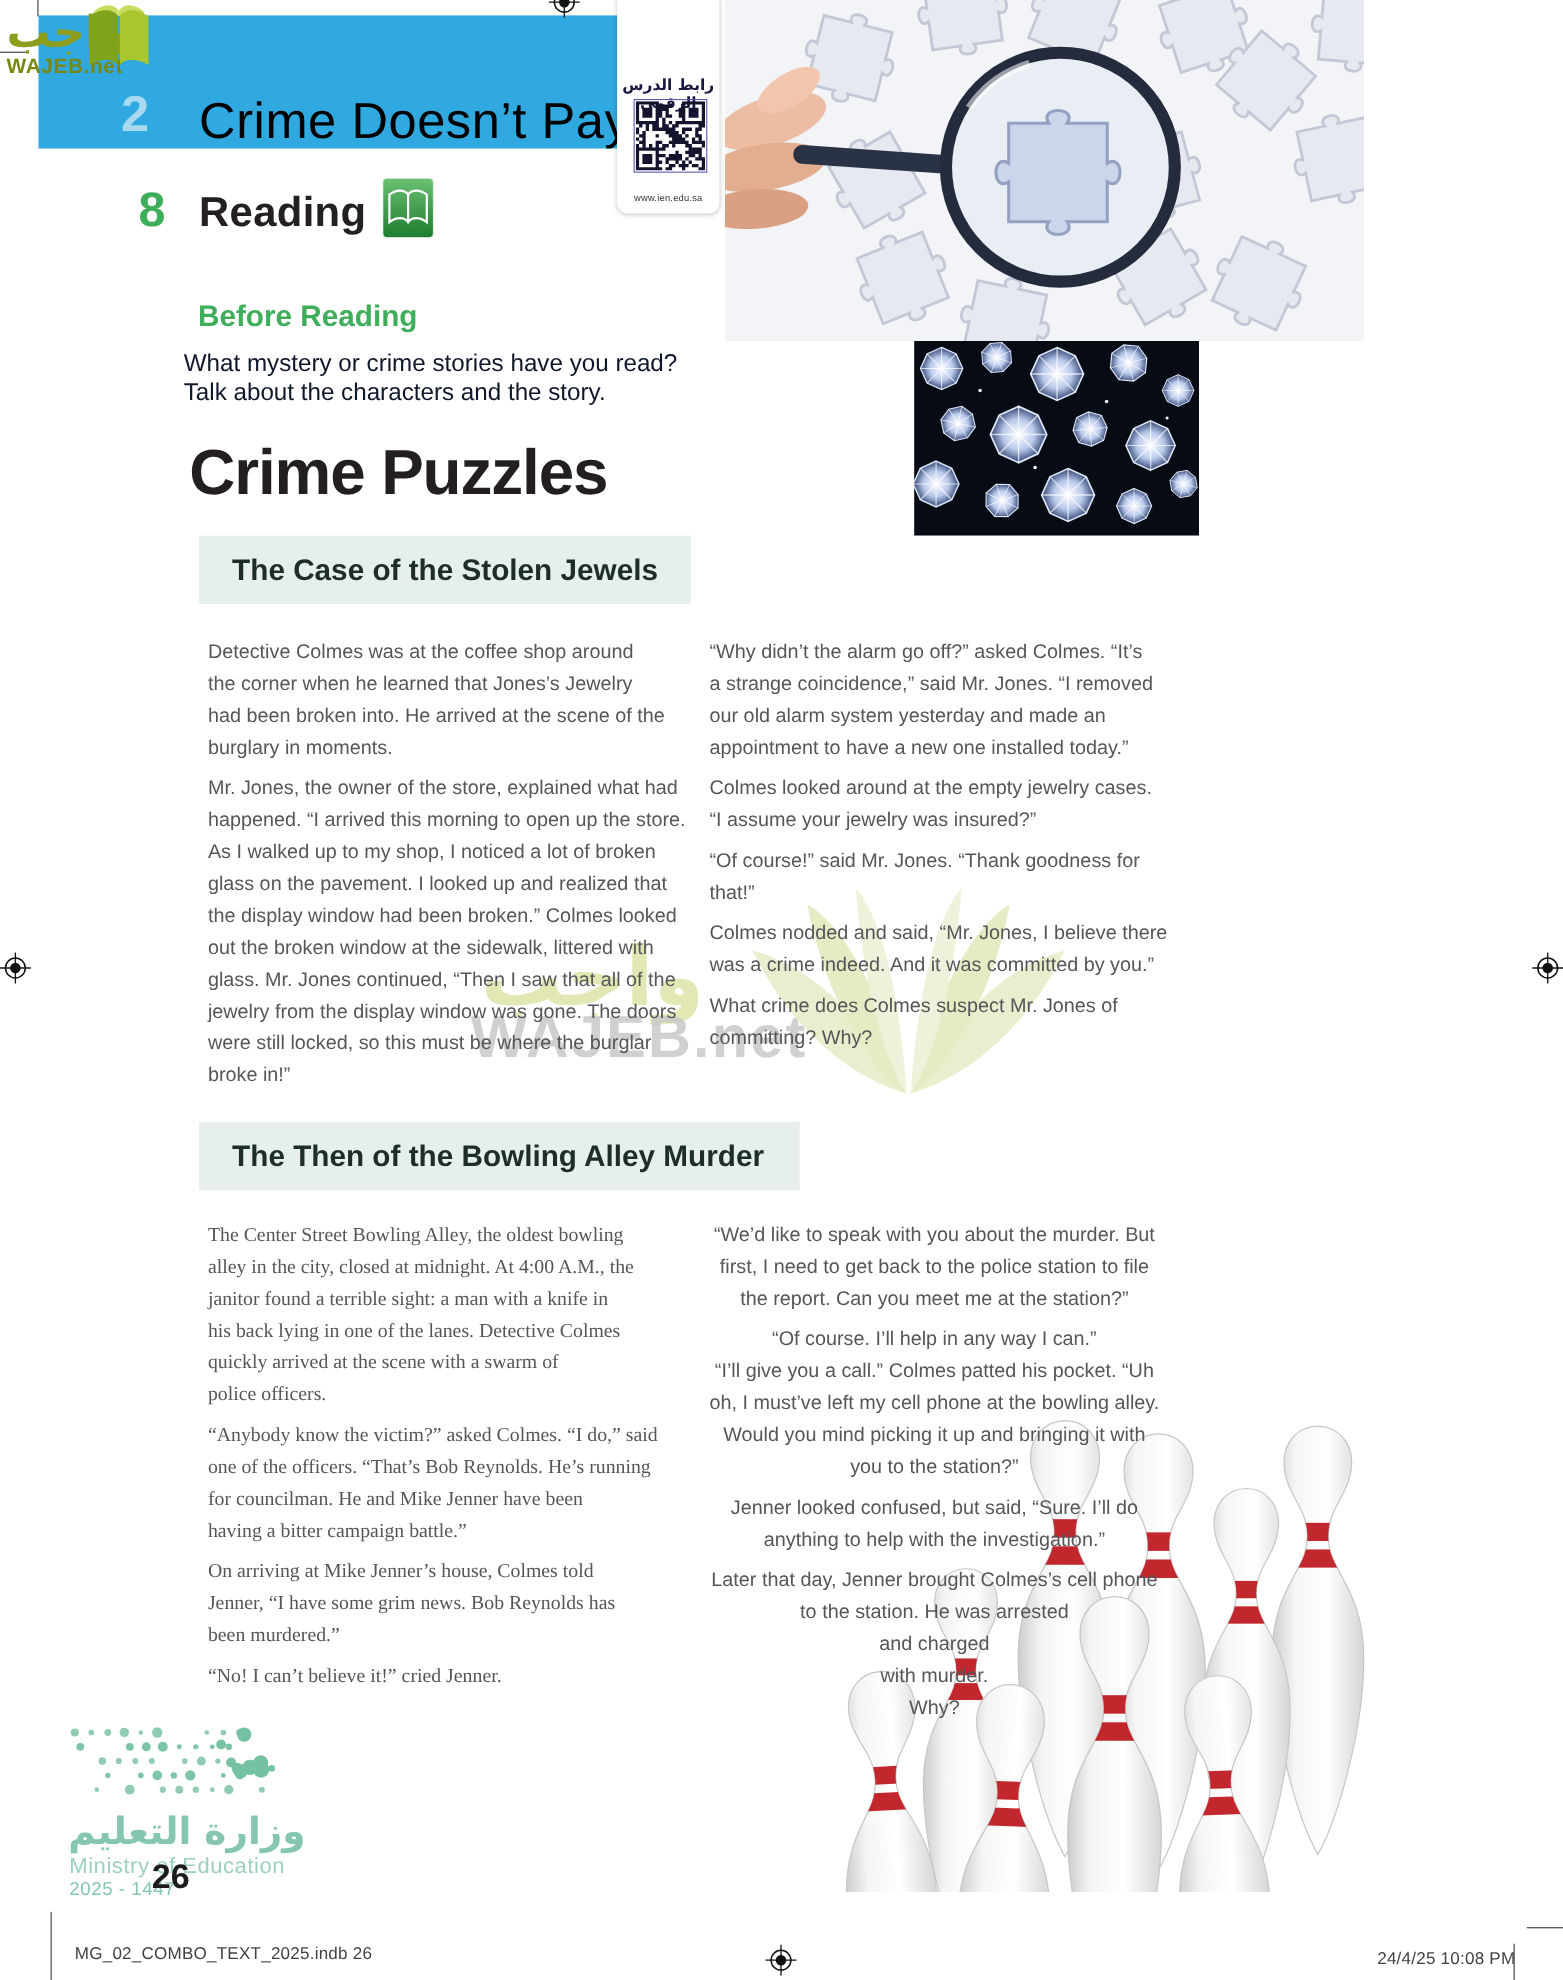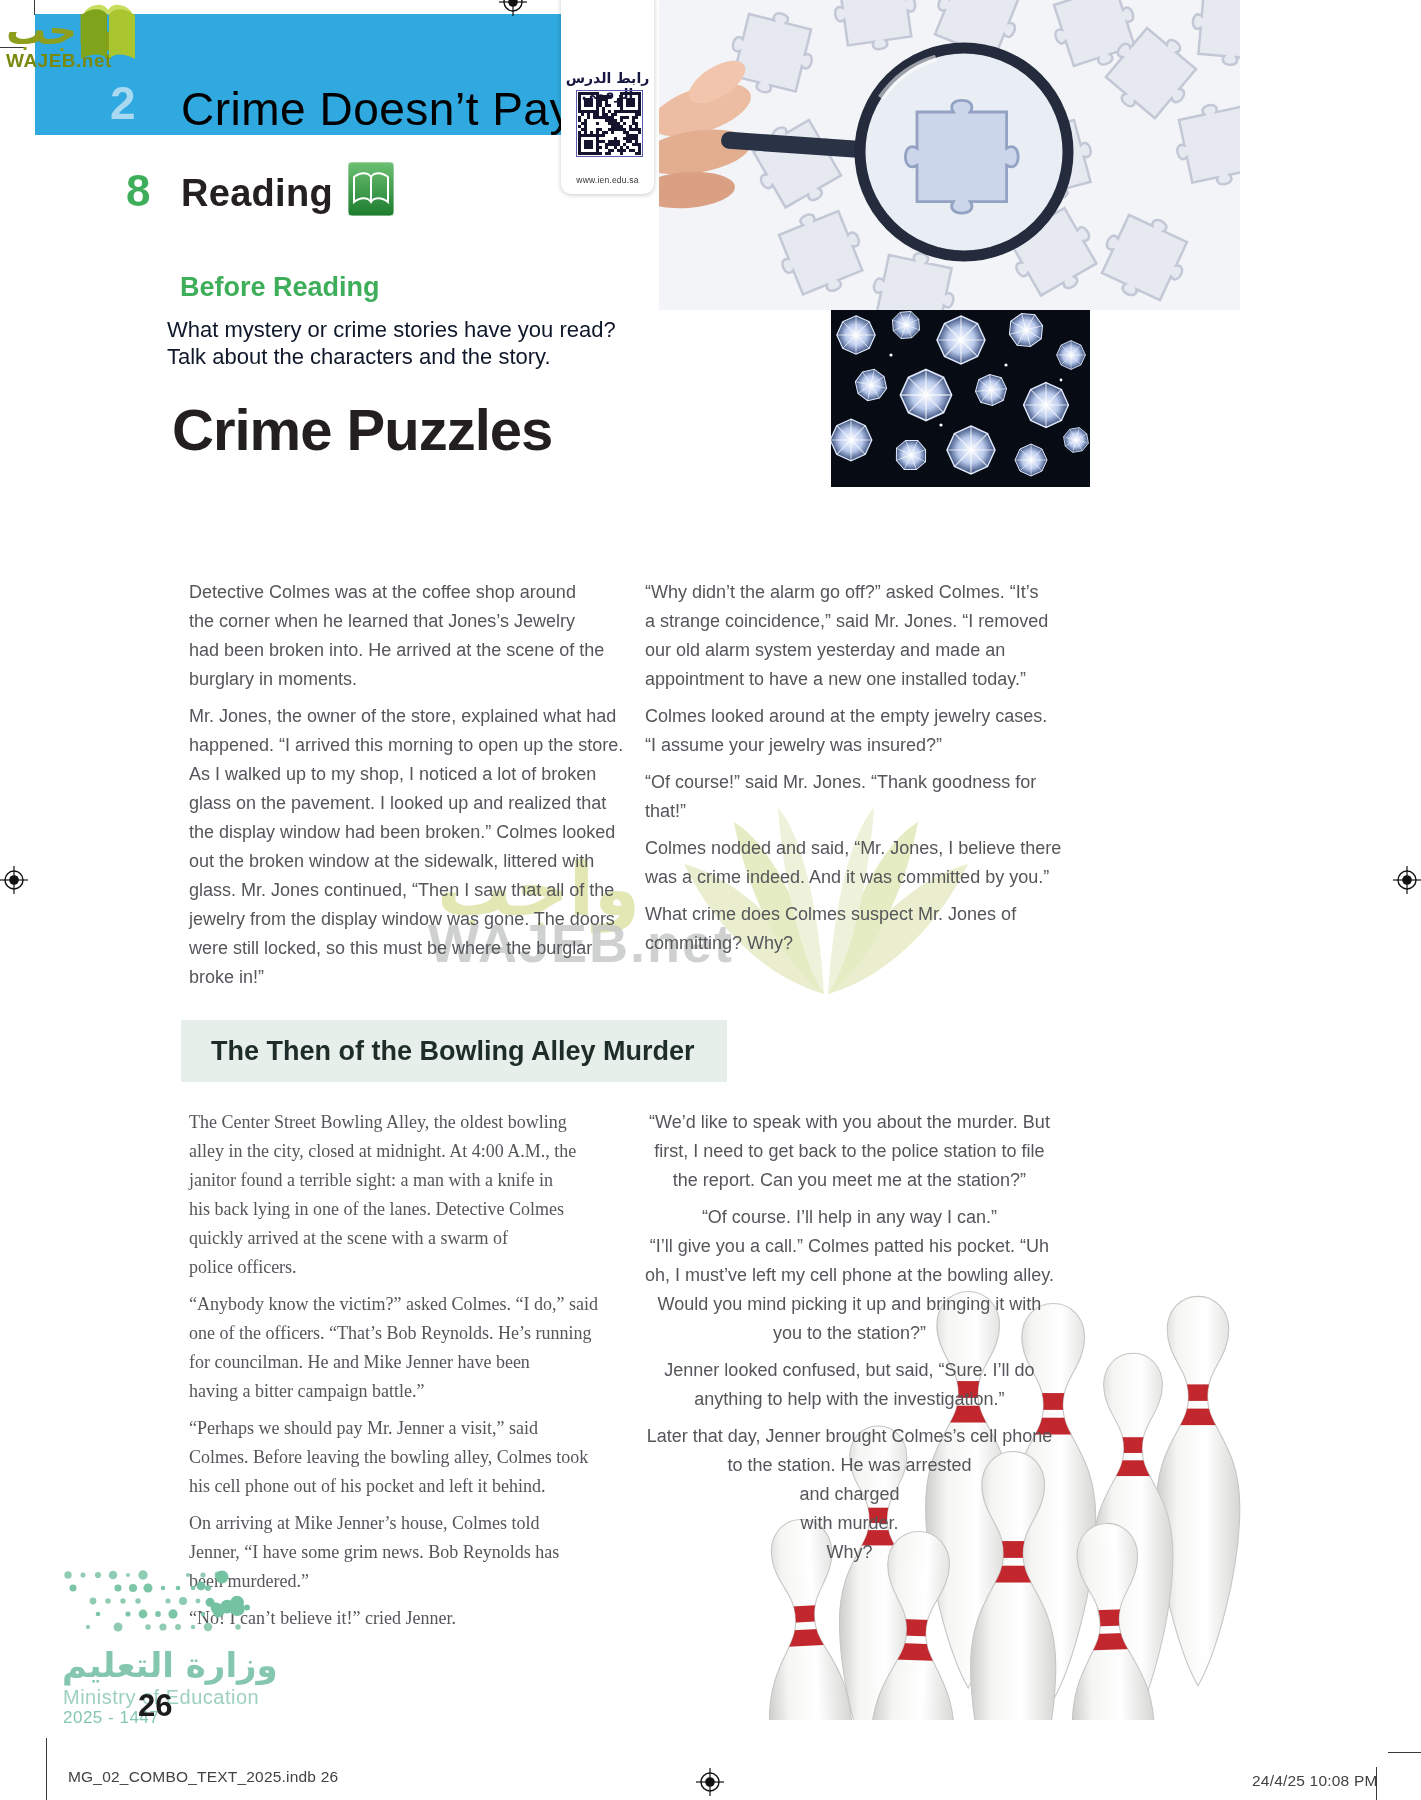--- a/index.html
+++ b/index.html
@@ -166,20 +166,23 @@
     <g>
       <path d="M148,196 C112,126 56,78 8,66 C40,132 92,180 148,196 Z" fill="#E9EDC9"></path>
       <path d="M148,196 C128,110 92,44 58,24 C72,102 112,172 148,196 Z" fill="#E3E9BD"></path>
       <path d="M148,196 C142,98 122,30 102,10 C108,96 130,172 148,196 Z" fill="#EEF1D6"></path>
       <path d="M152,196 C188,126 244,78 292,66 C260,132 208,180 152,196 Z" fill="#E9EDC9"></path>
       <path d="M152,196 C172,110 208,44 242,24 C228,102 188,172 152,196 Z" fill="#E3E9BD"></path>
       <path d="M152,196 C158,98 178,30 198,10 C192,96 170,172 152,196 Z" fill="#EEF1D6"></path>
     </g>
   </svg>
 
+  <div class="abs section-band" style="left:181px;top:487px;width:447px;">
+    <span>The Case of the Stolen Jewels</span>
+  </div>
   <div class="abs" style="left:189px;top:578px;">
       <p class="para">Detective Colmes was at the coffee shop around
 the corner when he learned that Jones’s Jewelry
 had been broken into. He arrived at the scene of the
 burglary in moments.</p>
       <p class="para">Mr. Jones, the owner of the store, explained what had
 happened. “I arrived this morning to open up the store.
 As I walked up to my shop, I noticed a lot of broken
 glass on the pavement. I looked up and realized that
 the display window had been broken.” Colmes looked
@@ -243,23 +246,20 @@
       <p class="para">The Center Street Bowling Alley, the oldest bowling
 alley in the city, closed at midnight. At 4:00 A.M., the
 janitor found a terrible sight: a man with a knife in
 his back lying in one of the lanes. Detective Colmes
 quickly arrived at the scene with a swarm of
 police officers.</p>
       <p class="para">“Anybody know the victim?” asked Colmes. “I do,” said
 one of the officers. “That’s Bob Reynolds. He’s running
 for councilman. He and Mike Jenner have been
 having a bitter campaign battle.”</p>
-      <p class="para">“Perhaps we should pay Mr. Jenner a visit,” said
-Colmes. Before leaving the bowling alley, Colmes took
-his cell phone out of his pocket and left it behind.</p>
       <p class="para">On arriving at Mike Jenner’s house, Colmes told
 Jenner, “I have some grim news. Bob Reynolds has
 been murdered.”</p>
       <p class="para">“No! I can’t believe it!” cried Jenner.</p>
     </div>
   <div class="abs" style="left:645px;top:1108px;text-align:center;">
       <p class="para">“We’d like to speak with you about the murder. But
 first, I need to get back to the police station to file
 the report. Can you meet me at the station?”</p>
       <p class="para">“Of course. I’ll help in any way I can.”

